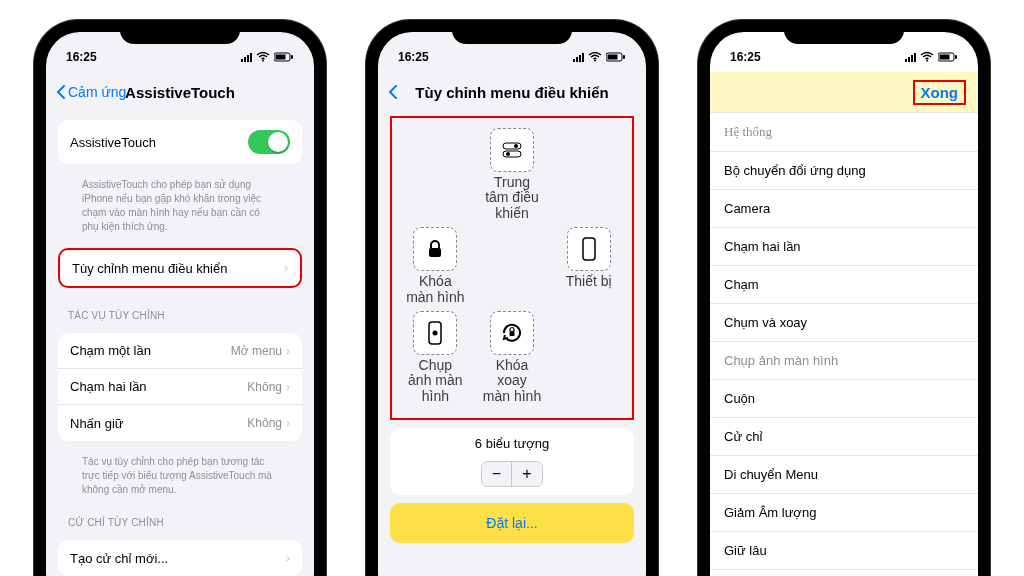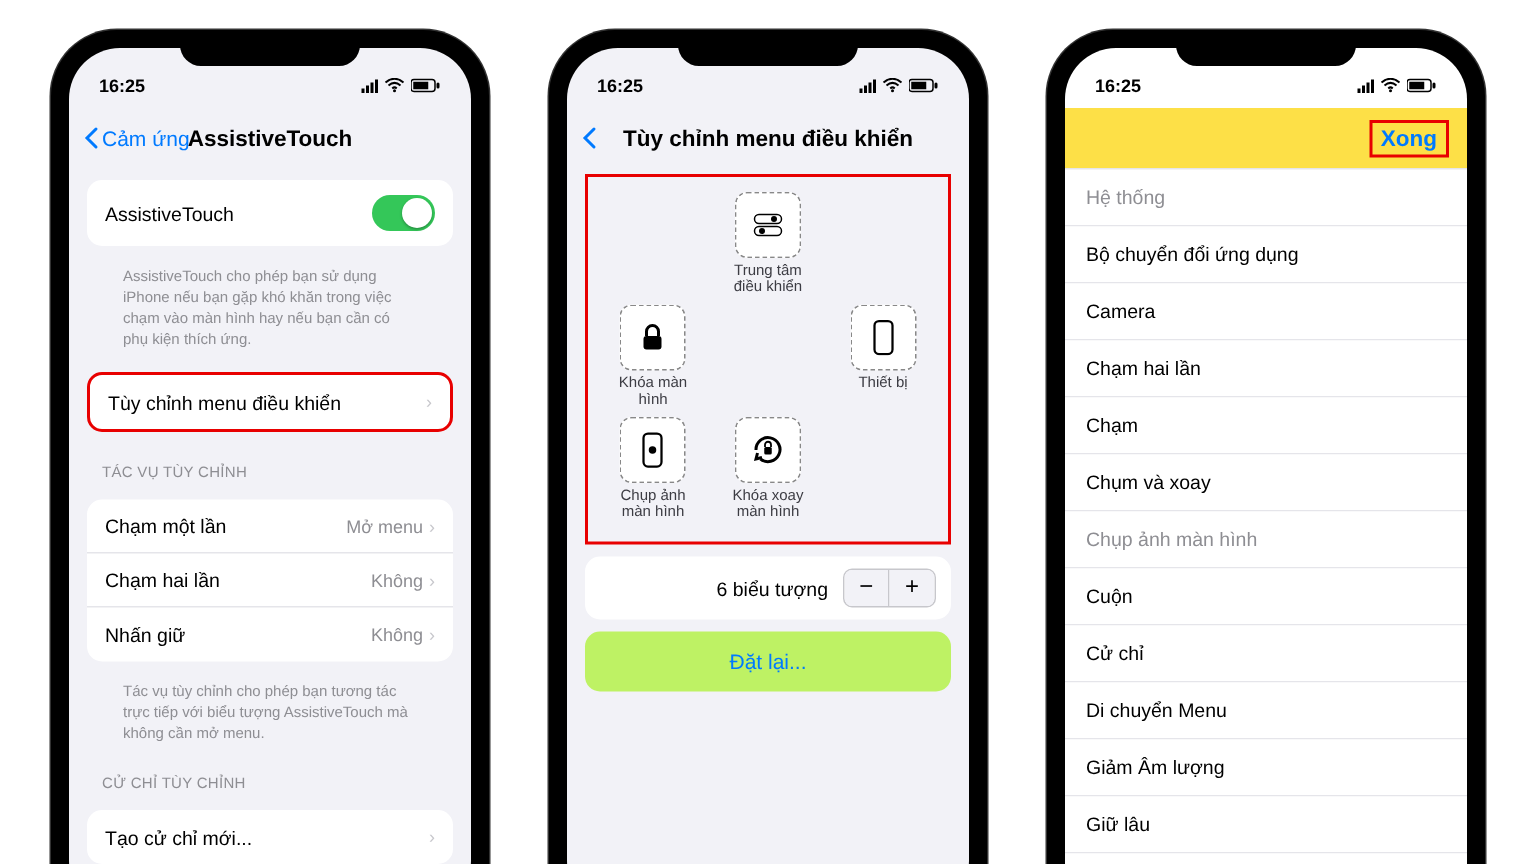--- a/index.html
+++ b/index.html
@@ -103,30 +103,31 @@
   }
   .micon .box {
     width: 44px; height: 44px;
     border: 1.5px dashed #888;
     border-radius: 8px;
     display: flex;
     align-items: center;
     justify-content: center;
     background: #fff;
   }
-  .micon .cap { font-size: 10px; color: #3c3c43; text-align: center; line-height: 1.1; max-width: 60px; }
+  .micon .cap { font-size: 14px; color: #3c3c43; text-align: center; line-height: 1.1; max-width: 60px; }
   .counter-row {
     background: #fff; border-radius: 10px; margin: 8px 12px;
     padding: 8px 10px; display: flex; justify-content: flex-end; align-items: center; gap: 10px;
     font-size: 13px;
+    flex-direction: column;
   }
   .stepper { display: flex; border: 0.5px solid #c7c7cc; border-radius: 6px; overflow: hidden; }
   .stepper button { width: 30px; height: 24px; background: #f2f2f7; border: none; font-size: 16px; color: #000; }
   .stepper button:first-child { border-right: 0.5px solid #c7c7cc; }
-  .reset-btn { background:#bef264; border-radius:10px; margin:8px 12px; padding:12px; text-align:center; color:#007aff; font-size:14px; }
+  .reset-btn { background:#fde047; border-radius:10px; margin:8px 12px; padding:12px; text-align:center; color:#007aff; font-size:14px; }
 
   
   .plain-list .cell { padding: 11px 14px; border-bottom: 0.5px solid #e5e5ea; background:#fff; }
   .plain-list { margin: 0; background:#fff; }
   .gray-label { color:#8e8e93; }
 
   .signal { display:inline-flex; gap:1px; align-items:flex-end; }
   .signal i { width:2px; background:#000; display:block; }
   .signal i:nth-child(1){height:3px}.signal i:nth-child(2){height:5px}.signal i:nth-child(3){height:7px}.signal i:nth-child(4){height:9px}
 
@@ -339,25 +340,25 @@
             <path d="M1 3 Q7 -2 13 3 M3 5 Q7 1.5 11 5 M5.5 7 Q7 5.5 8.5 7" stroke="#000" stroke-width="1.3" fill="none"></path>
             <circle cx="7" cy="8.5" r="1" fill="#000"></circle>
           </svg>
         <svg width="20" height="10">
             <rect x="0" y="1" width="16" height="8" rx="2" stroke="#000" fill="none"></rect>
             <rect x="1.5" y="2.5" width="10" height="5" fill="#000"></rect>
             <rect x="17" y="3" width="2" height="4" rx="1" fill="#000"></rect>
           </svg>
       </span>
     </div>
-    <div class="navbar" style="background:#fde047;text-decoration:underline;">
+    <div class="navbar" style="background:#fef9c3;text-decoration:underline;">
       <span class="done highlight-done">Xong</span>
     </div>
     <div class="content plain-list">
-      <div class="cell" style="border-top:0.5px solid #e5e5ea;">
+      <div class="cell" style="border-top:0.5px solid #e5e5ea;font-family:Liberation Serif, serif;">
           <span class="gray-label">Hệ thống</span>
         </div>
       <div class="cell">
           <span>Bộ chuyển đổi ứng dụng</span>
         </div>
       <div class="cell">
           <span>Camera</span>
         </div>
       <div class="cell">
           <span>Chạm hai lần</span>

